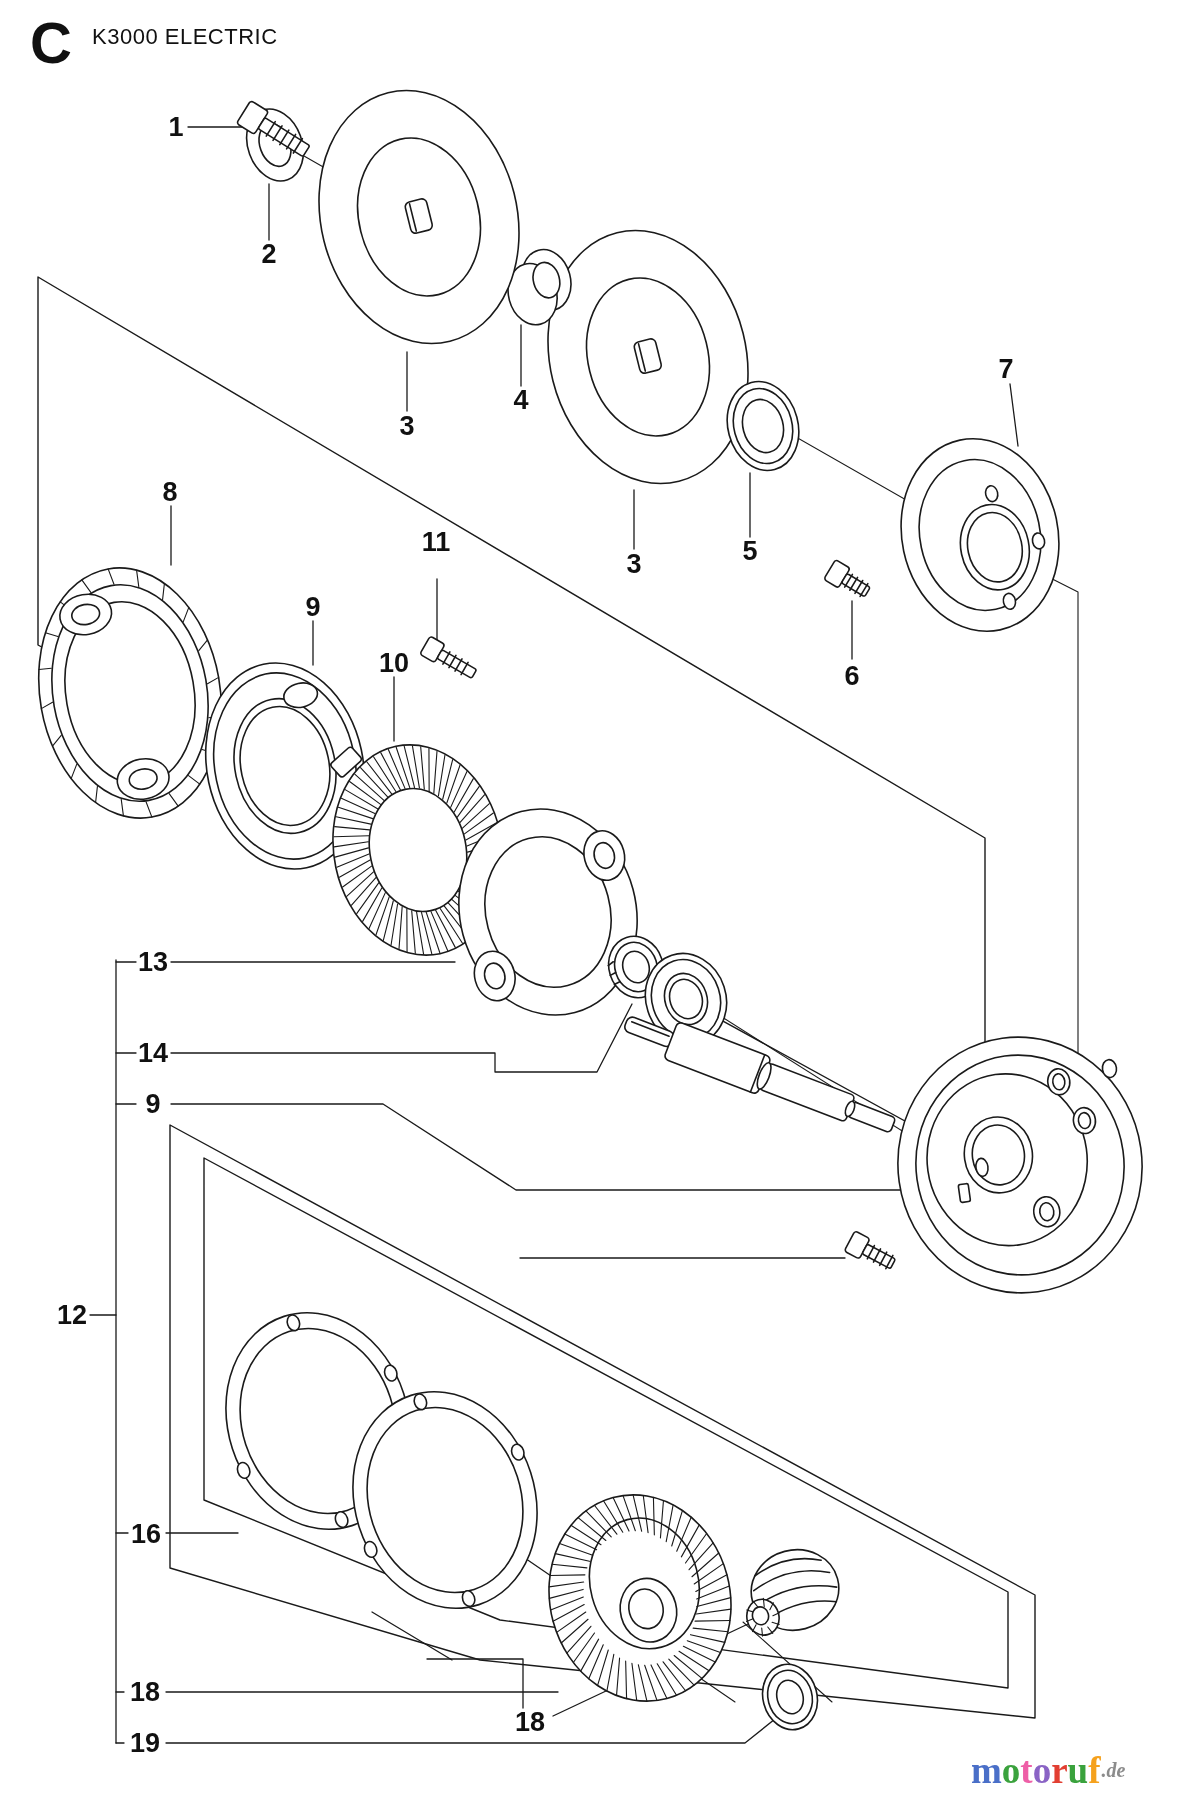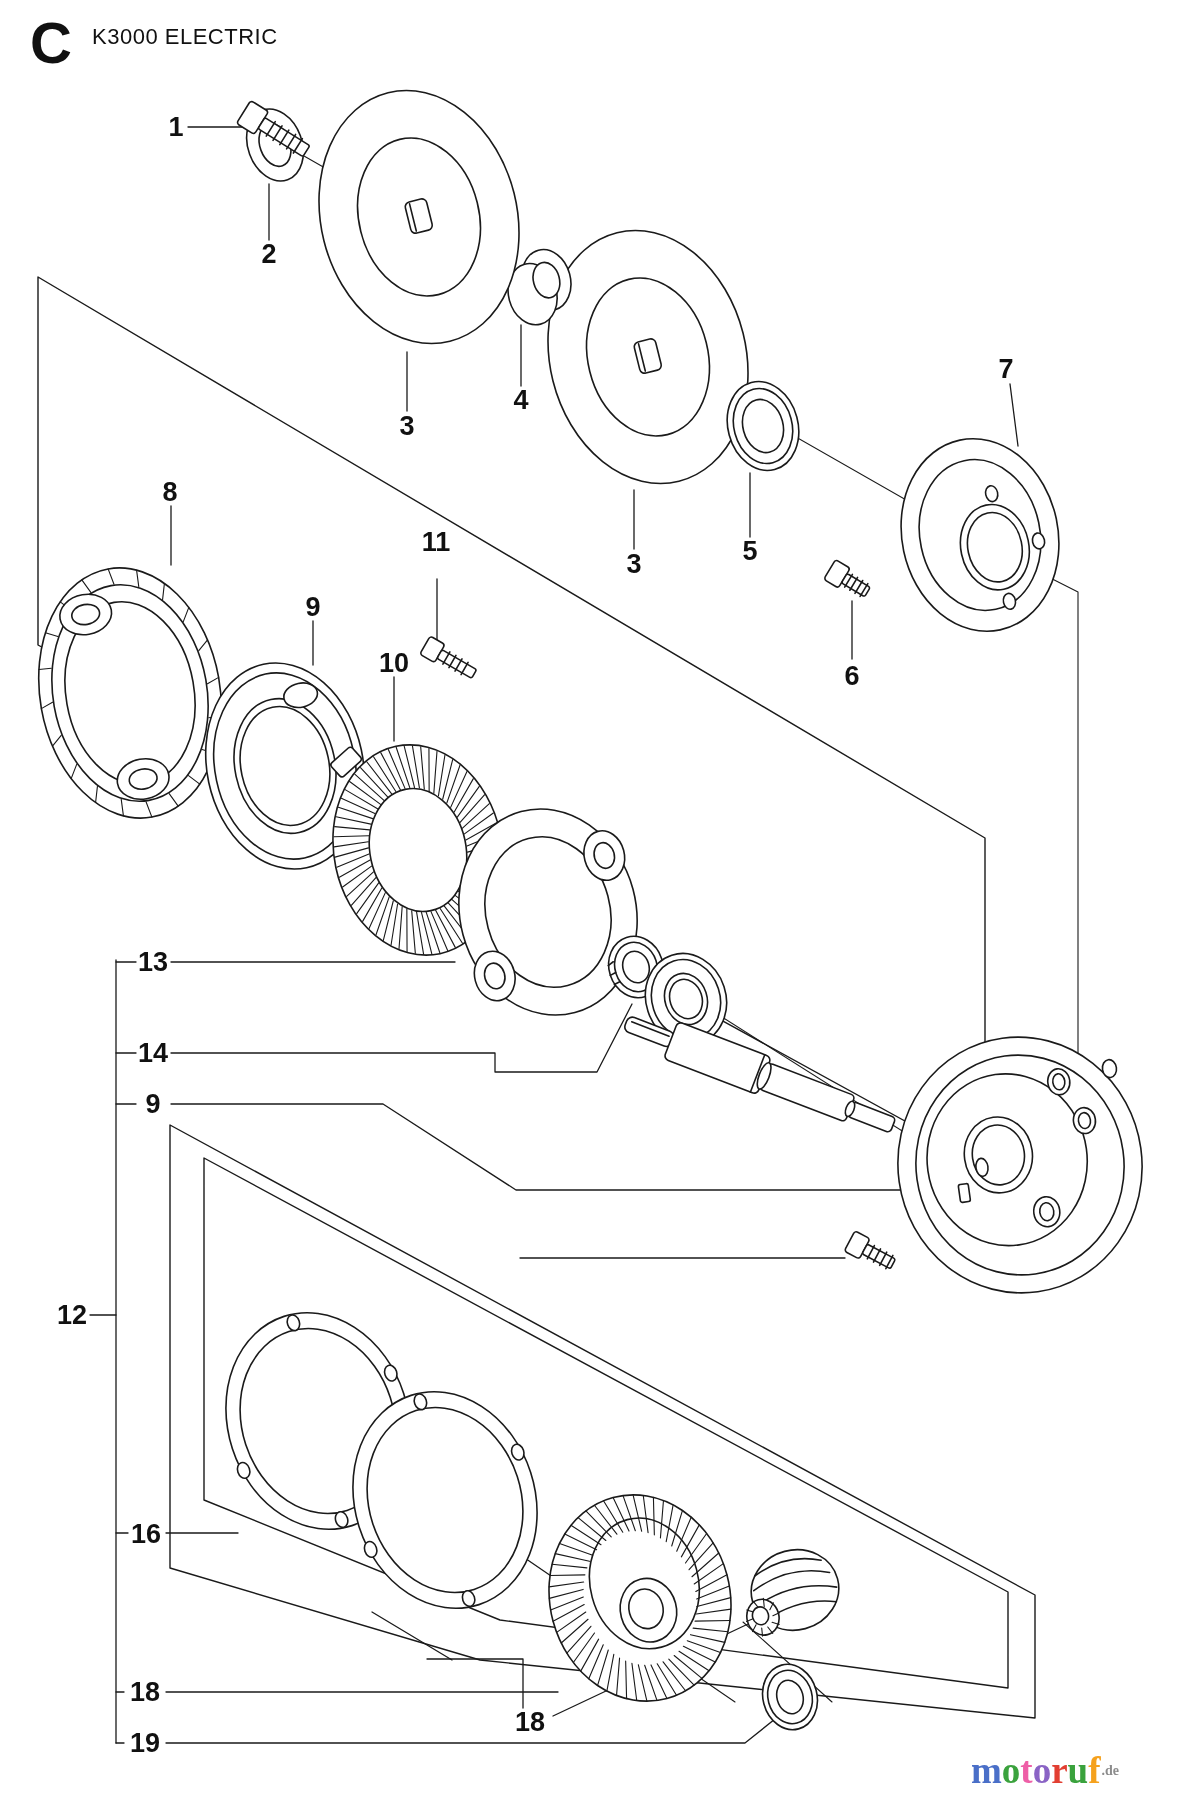--- a/index.html
+++ b/index.html
@@ -10,21 +10,21 @@
       vector-effect:non-scaling-stroke;}
   .section-letter{position:absolute;left:30px;top:14px;font-size:58px;font-weight:bold;
       color:#111;line-height:1;}
   .page-title{position:absolute;left:92px;top:24px;font-size:22px;font-weight:normal;
       color:#111;letter-spacing:.5px;}
   .callout{position:absolute;transform:translate(-50%,-50%);font-size:27px;font-weight:bold;
       color:#111;line-height:1;white-space:nowrap;}
   #logo{position:absolute;left:971px;top:1752px;font-family:"Liberation Serif",serif;
       font-weight:bold;display:flex;align-items:center;}
   #logo .word span{font-size:37px;line-height:1;}
-  #logo .tld{font-size:14px;margin-left:1px;}
+  #logo .tld{font-size:20px;margin-left:1px;font-style:italic;}
 </style>
 </head>
 <body>
 
 <div id="stage">
 
   <svg id="artwork" width="1181" height="1800" viewBox="0 0 1181 1800" fill="none" stroke="#1a1a1a" stroke-width="1.6" stroke-linecap="round" stroke-linejoin="round">
 
     <g stroke-width="1.4">
       <path d="M38,277 L985,838 L985,1165 L38,645 Z"></path>

